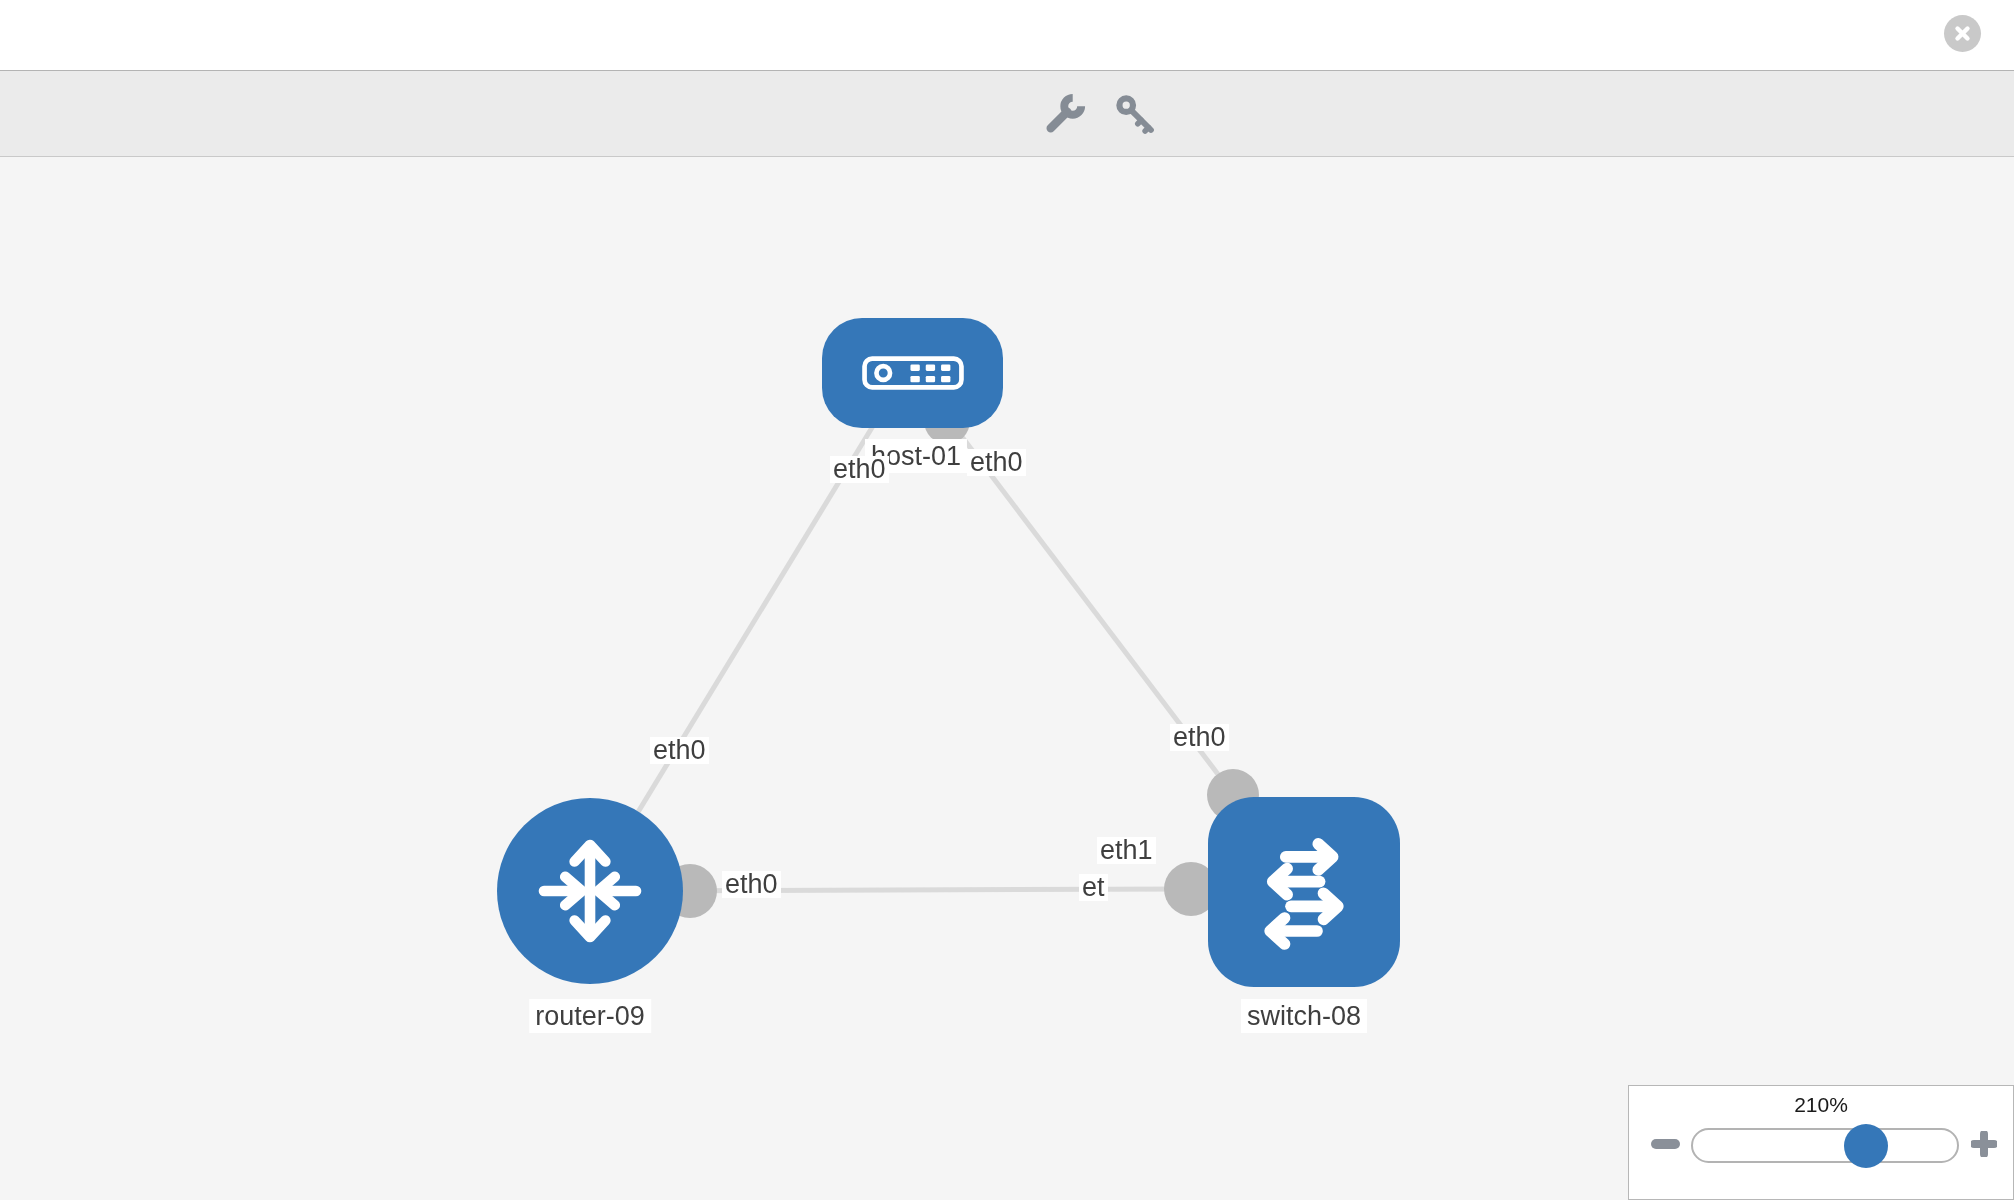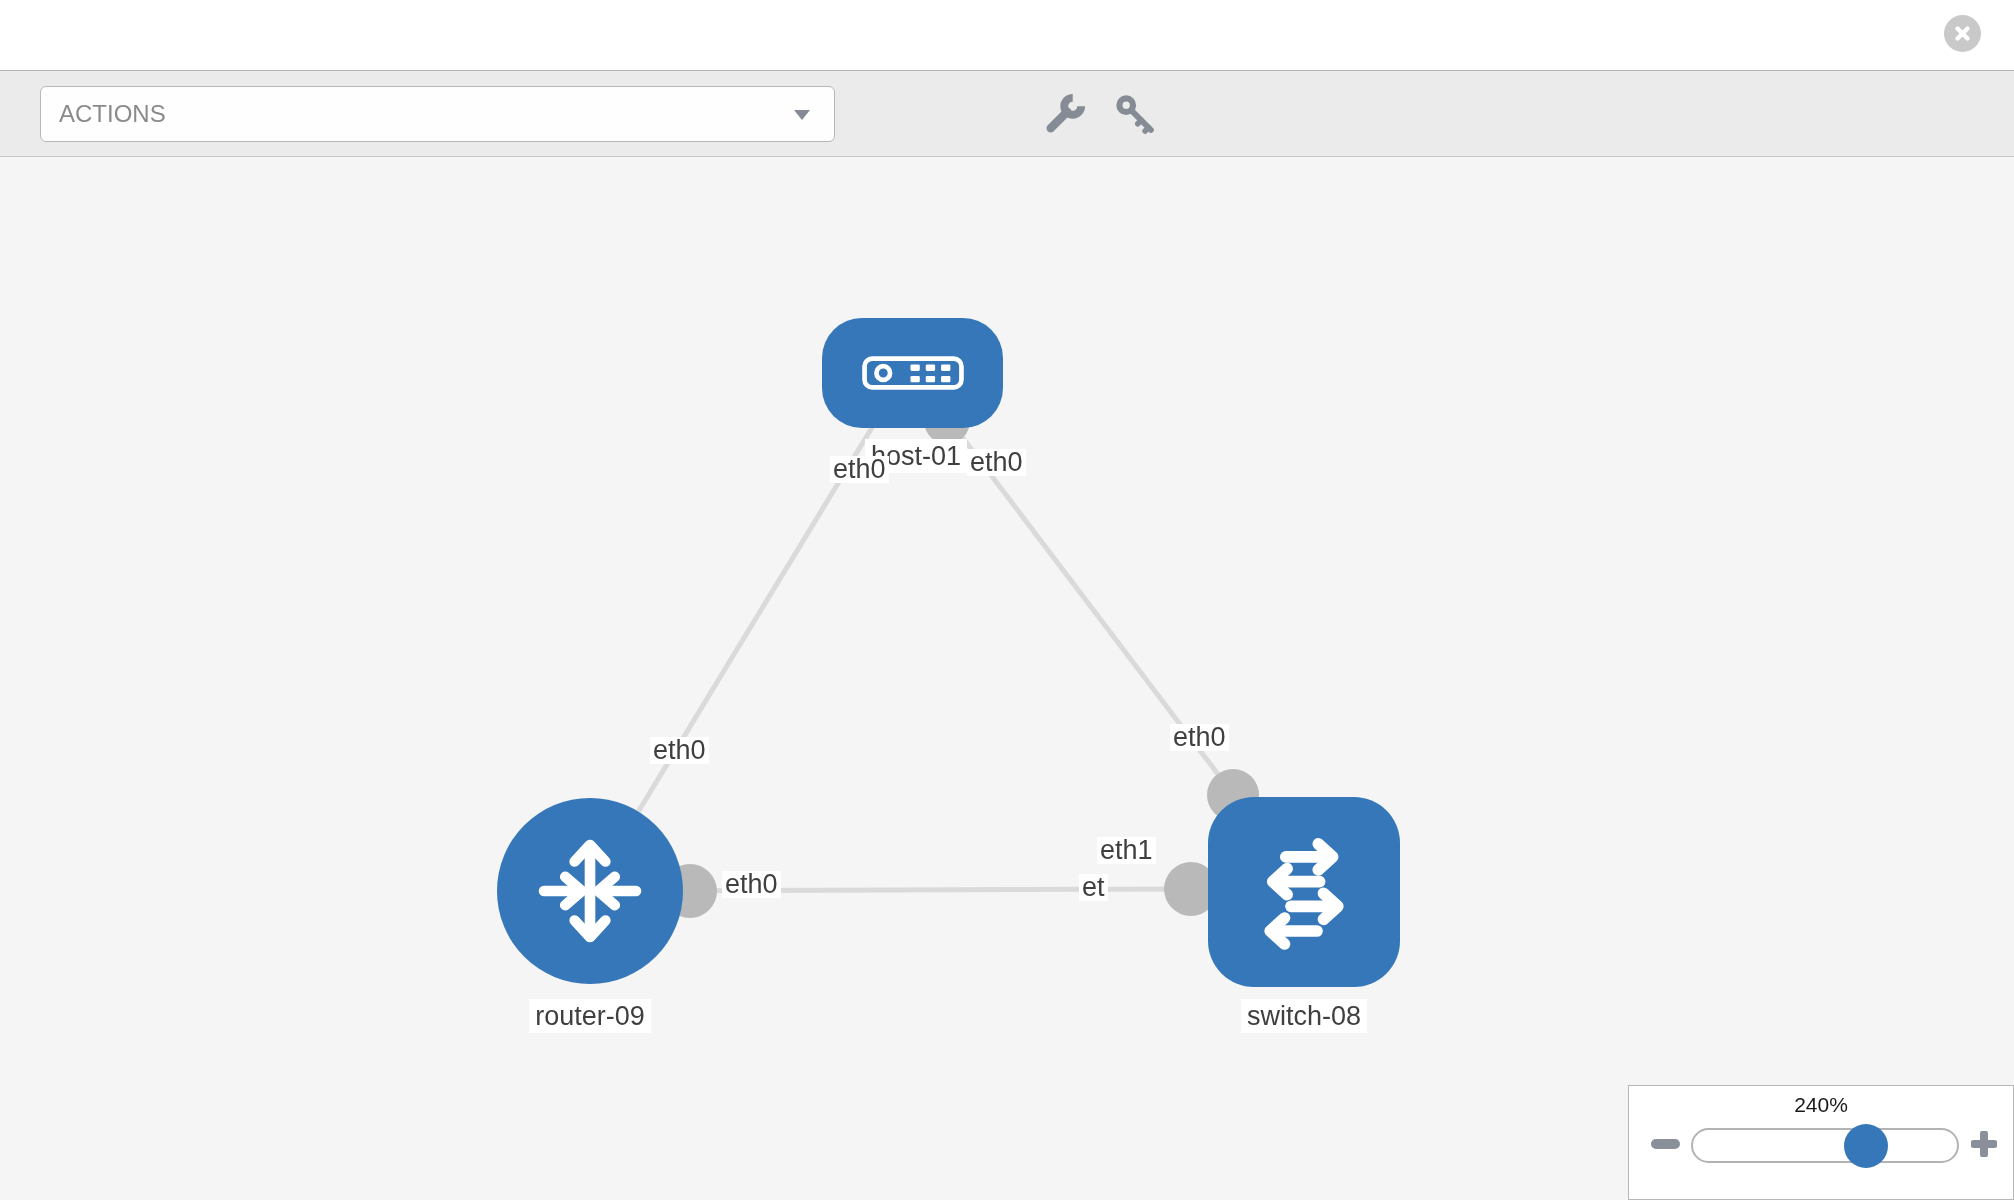--- a/index.html
+++ b/index.html
@@ -78,24 +78,20 @@
 <div class="header">
   <div class="close-btn">
     <svg width="17" height="17" viewBox="0 0 17 17">
       <line x1="3.5" y1="3.5" x2="13.5" y2="13.5" stroke="#fff" stroke-width="4.4" stroke-linecap="round"></line>
       <line x1="13.5" y1="3.5" x2="3.5" y2="13.5" stroke="#fff" stroke-width="4.4" stroke-linecap="round"></line>
     </svg>
   </div>
 </div>
 
 <div class="toolbar">
-  <div class="control actions-dd">
-    <span class="actions-label">ACTIONS</span>
-    <span class="caret"></span>
-  </div>
 
   <div class="icon-btn wrench-btn">
     <svg width="44" height="44" viewBox="0 0 24 24">
       <path d="M 20.8 7.8 A 4.6 4.6 0 0 1 16.2 12.4 A 4.6 4.6 0 0 1 11.6 7.8 A 4.6 4.6 0 0 1 16.2 3.2" fill="none" stroke="#858c95" stroke-width="4.3"></path>
       <line x1="13.2" y1="10.8" x2="4.2" y2="19.8" stroke="#858c95" stroke-width="4.6" stroke-linecap="round"></line>
     </svg>
   </div>
 
   <div class="icon-btn key-btn">
     <svg width="44" height="44" viewBox="0 0 24 24">
@@ -165,21 +161,21 @@
   <div class="iface iface-a-src">eth0</div>
   <div class="iface iface-b-src">eth0</div>
   <div class="iface iface-a-tgt">eth0</div>
   <div class="iface iface-b-tgt">eth0</div>
   <div class="iface iface-c-src">eth0</div>
   <div class="iface iface-c-clip">et</div>
   <div class="iface iface-c-tgt">eth1</div>
 </div>
 
 <div class="zoom-panel">
-  <div class="zoom-level">240%</div>
+  <div class="zoom-level">210%</div>
   <div class="zoom-minus"></div>
   <div class="zoom-track">
     <div class="zoom-thumb"></div>
   </div>
   <svg class="zoom-plus" width="26" height="26" viewBox="0 0 26 26">
     <line x1="3" y1="13" x2="23" y2="13" stroke="#8a9099" stroke-width="8" stroke-linecap="round"></line>
     <line x1="13" y1="3" x2="13" y2="23" stroke="#8a9099" stroke-width="8" stroke-linecap="round"></line>
   </svg>
 </div>
 

